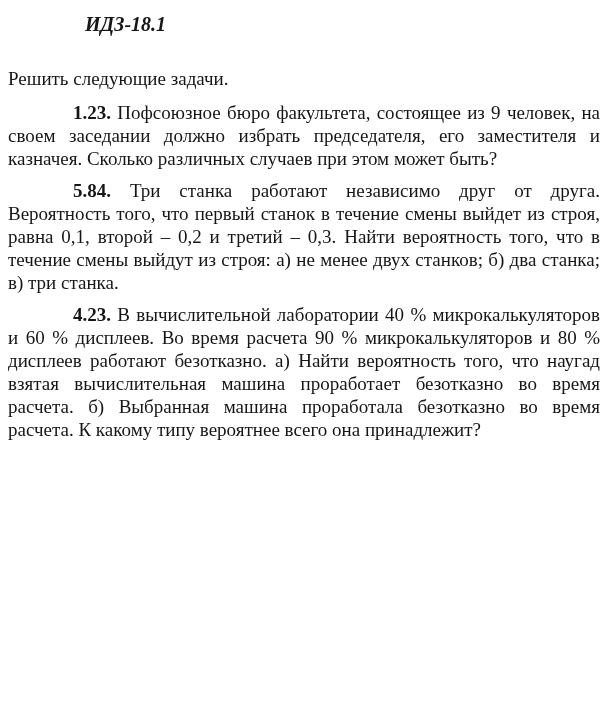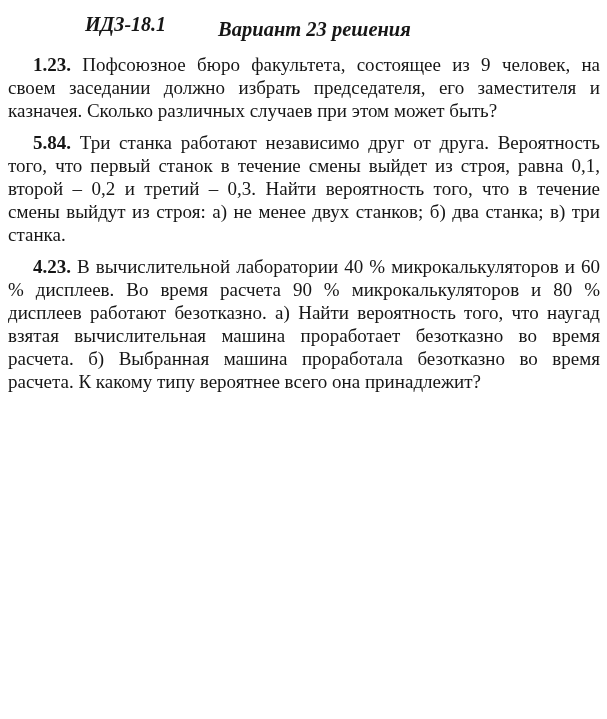--- a/index.html
+++ b/index.html
@@ -49,32 +49,33 @@
   }
   p.problem {
     margin: 9px 0 0 0;
     text-indent: 25px;
   }
   p.problem.first {
     margin-top: 11px;
   }
   .num {
     font-weight: bold;
+    margin-left: 40px;
   }
 </style>
 </head>
 <body>
 
 <div class="page">
 
   <div class="header">
     <span class="doc-id">ИДЗ-18.1</span>
-    <span class="variant-title">Вариант 23 решения</span>
   </div>
 
+  <p class="intro">Решить следующие задачи.</p>
 
   <p class="problem first"><span class="num">1.23.</span> <span>Пофсоюзное бюро факультета, состоящее из 9 человек, на своем заседании должно избрать председателя, его заместителя и казначея. Сколько различных случаев при этом может быть?</span></p>
 
 
   <p class="problem"><span class="num">5.84.</span> <span>Три станка работают независимо друг от друга. Вероятность того, что первый станок в течение смены выйдет из строя, равна 0,1, второй – 0,2 и третий – 0,3. Найти вероятность того, что в течение смены выйдут из строя: а) не менее двух станков; б) два станка; в) три станка.</span></p>
 
   <p class="problem"><span class="num">4.23.</span> <span>В вычислительной лаборатории 40 % микрокалькуляторов и 60 % дисплеев. Во время расчета 90 % микрокалькуляторов и 80 % дисплеев работают безотказно. а) Найти вероятность того, что наугад взятая вычислительная машина проработает безотказно во время расчета. б) Выбранная машина проработала безотказно во время расчета. К какому типу вероятнее всего она принадлежит?</span></p>
 
 
 

